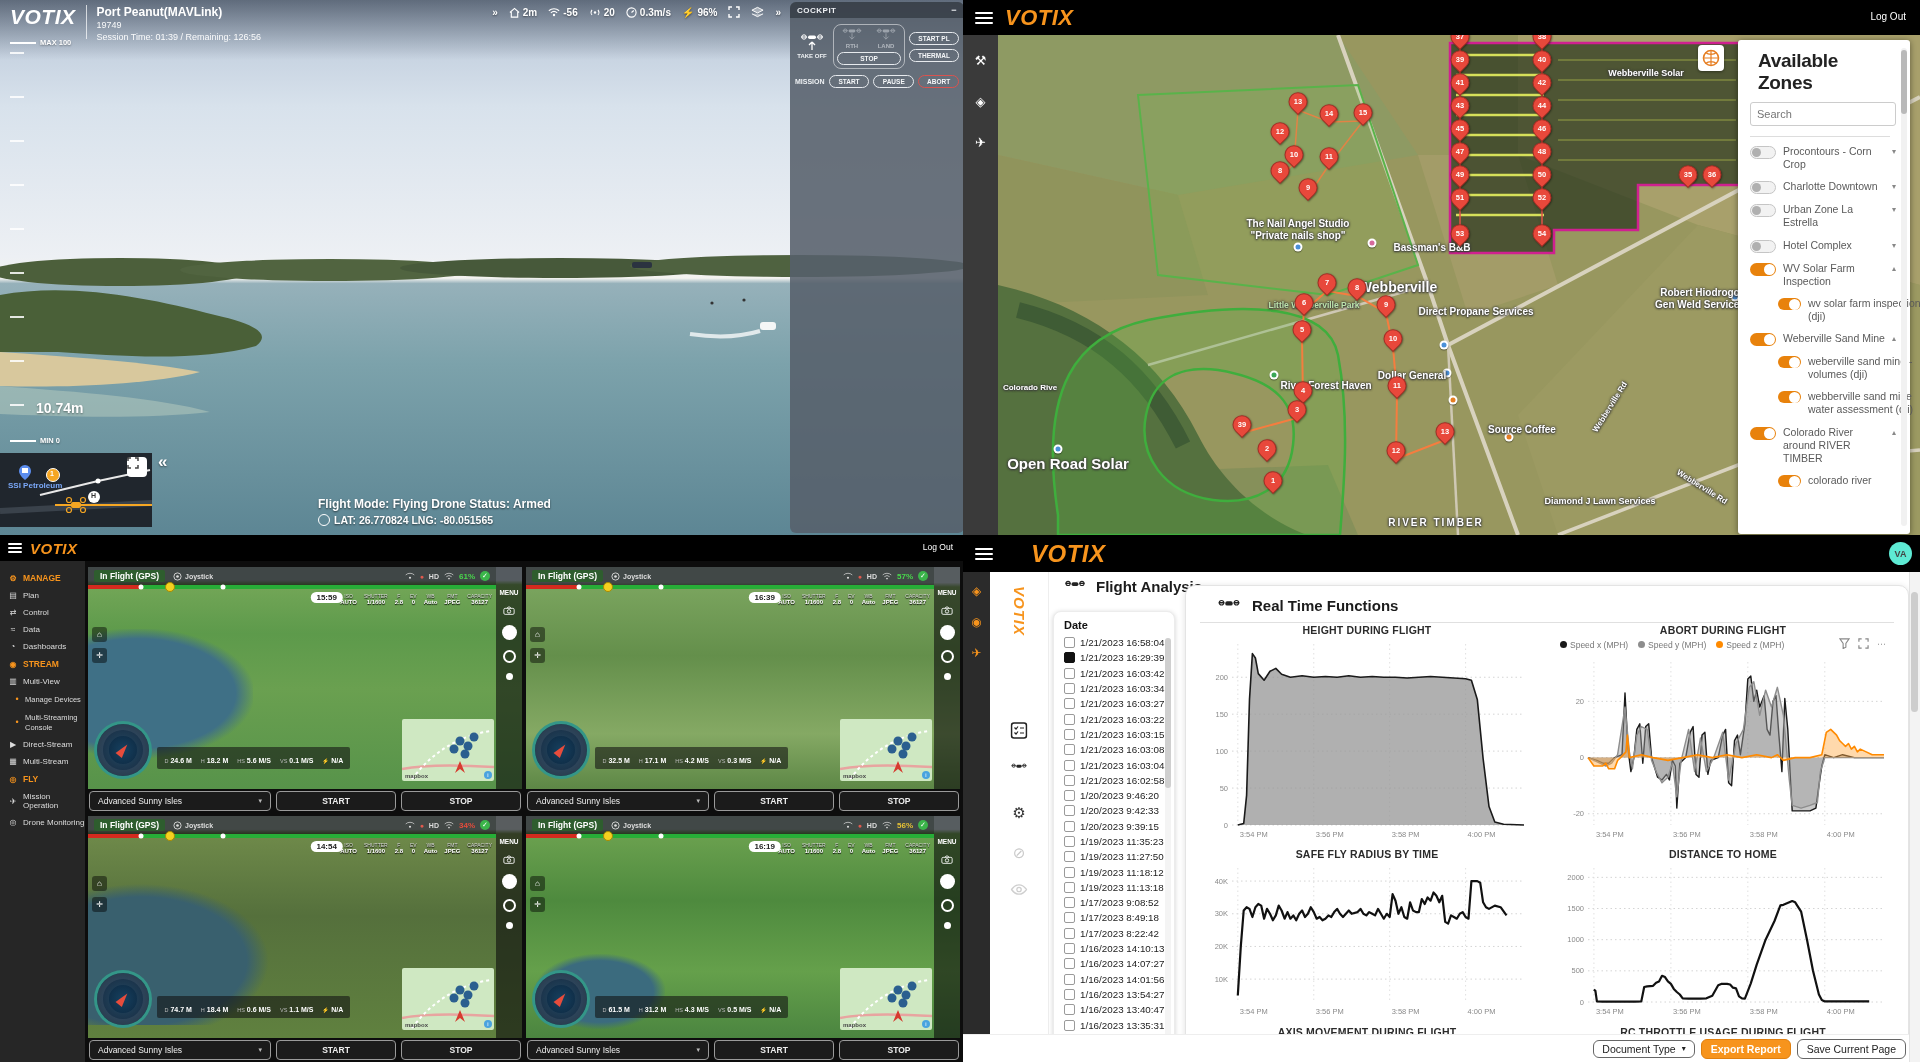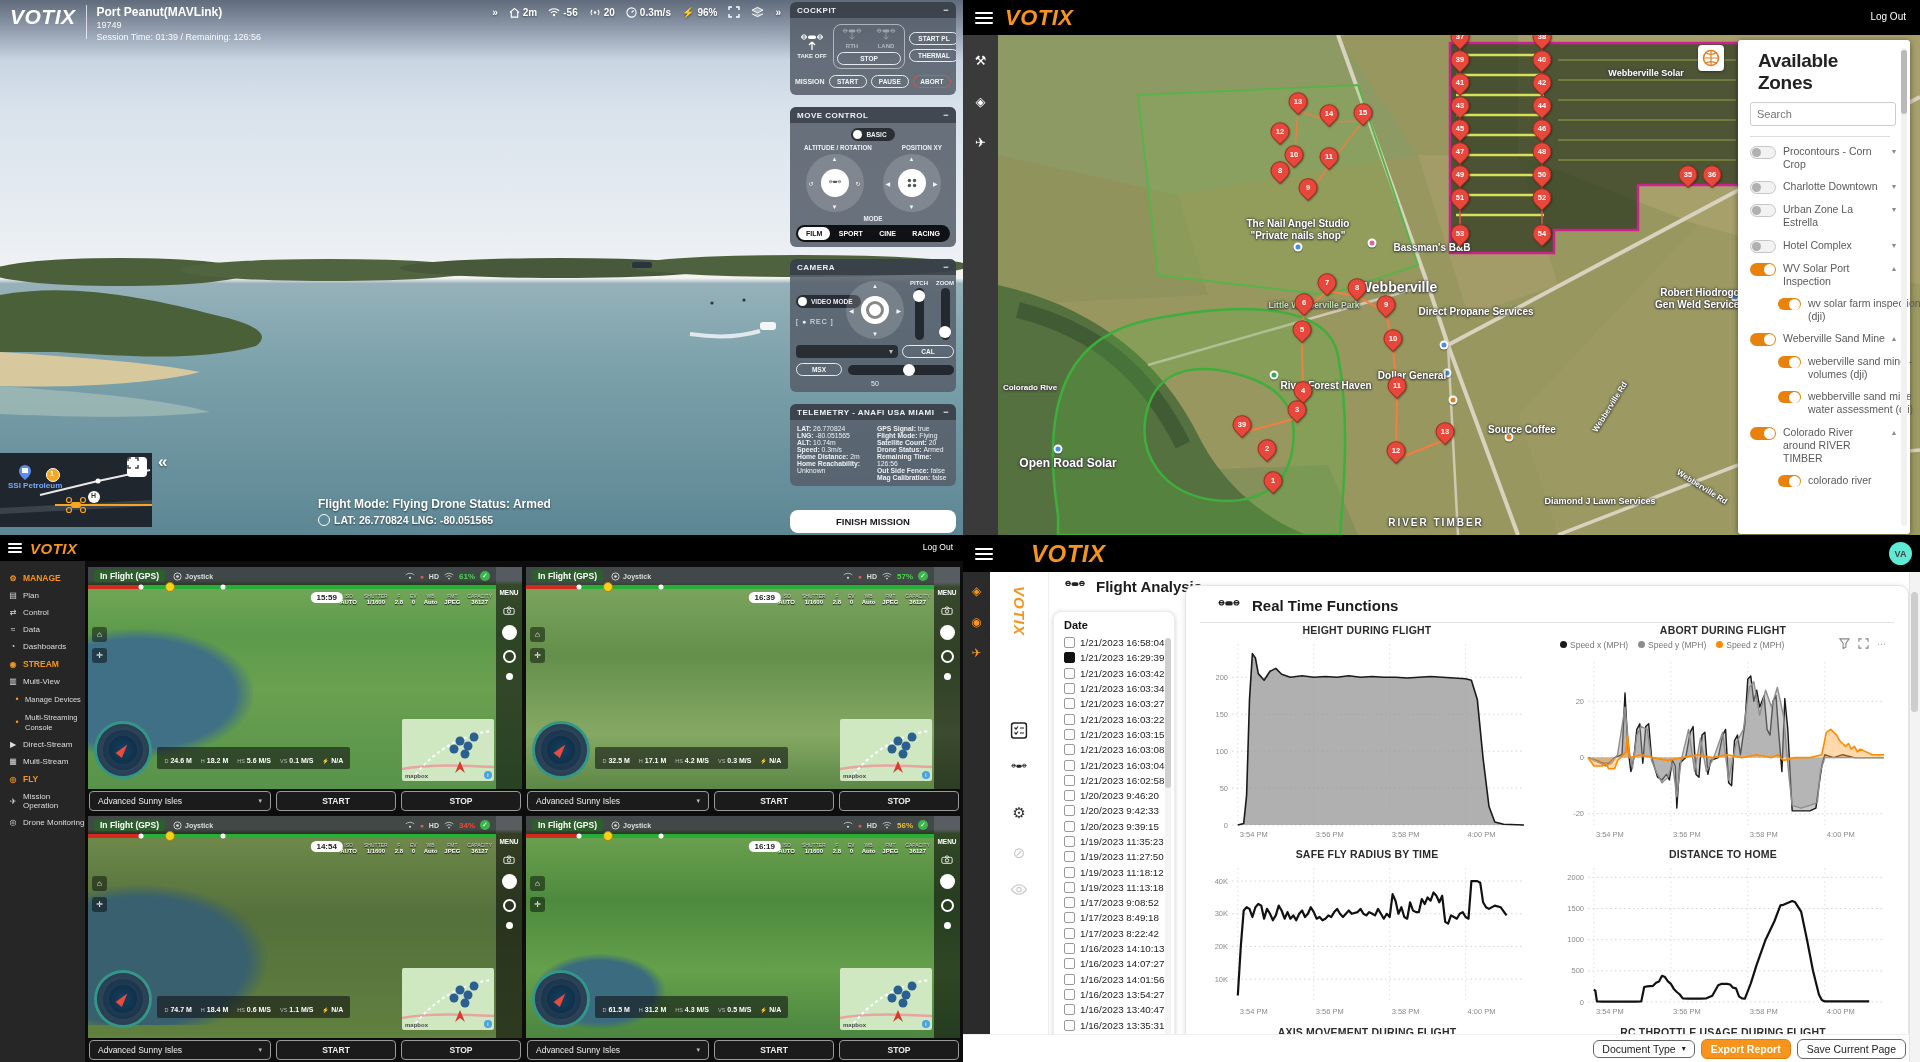--- a/index.html
+++ b/index.html
@@ -33,21 +33,21 @@
   #tl-alt .minrow{position:absolute;left:0;top:398px}
   #tl-overlay{position:absolute;left:318px;top:497px;color:#fff;text-shadow:0 1px 2px rgba(0,0,0,.6)}
   #tl-overlay .l1{font-size:12px;font-weight:bold}
   #tl-overlay .l2{font-size:10.5px;margin-top:3px;display:flex;align-items:center;gap:4px;font-weight:bold}
   #tl-overlay .cl{width:10px;height:10px;border:1.2px solid #fff;border-radius:50%;display:inline-block}
   #tl-mini{position:absolute;left:0;top:453px;width:152px;height:74px;background:rgba(24,29,35,.82)}
   #tl-mini svg{position:absolute;inset:0}
   #tl-mini .expand{position:absolute;right:5px;top:4px;width:20px;height:20px;background:#fff;border-radius:4px;display:flex;align-items:center;justify-content:center}
   #tl-collapse{position:absolute;left:158px;top:452px;color:#fff;font-size:17px;font-weight:bold;text-shadow:0 1px 2px rgba(0,0,0,.5)}
   
-  #cockpit{position:absolute;left:788px;top:0;width:170px;height:535px;display:flex;flex-direction:column;gap:12px;padding:2px;box-sizing:border-box;color:#eef1f4}
+  #cockpit{position:absolute;left:788px;top:0;width:170px;height:535px;display:flex;flex-direction:row;gap:12px;padding:2px;box-sizing:border-box;color:#eef1f4}
   .cp-sec{background:rgba(86,96,107,.88);border-radius:6px;overflow:hidden;flex-shrink:0}
   .cp-h{background:rgba(44,51,59,.65);padding:3px 7px;font-size:8px;font-weight:bold;letter-spacing:.5px;display:flex;justify-content:space-between;align-items:center}
   .cp-h .min{font-weight:bold;font-size:9px}
   .cp-btn{border:1px solid #e7eaee;border-radius:9px;padding:2px 5px;font-size:6.5px;font-weight:bold;text-align:center;color:#f4f6f8;white-space:nowrap}
   .cp-btn.red{border-color:#d9534f}
   #cp-flight{display:grid;grid-template-columns:34px 72px 50px;gap:4px;padding:6px 5px 2px;align-items:center}
   .cp-ico{display:flex;flex-direction:column;align-items:center;gap:2px;font-size:6px;font-weight:bold}
   .cp-ico.dim{opacity:.55}
   #cp-mid{display:flex;flex-direction:column;gap:3px;align-items:center;border:1px solid rgba(255,255,255,.5);border-radius:8px;padding:3px}
   #cp-mid .pair{display:flex;gap:12px}
@@ -265,20 +265,32 @@
           </svg>
         </span>
       <span class="ic">
           <svg width="13" height="12" viewBox="0 0 14 12">
             <path d="M7 1l6 3-6 3-6-3zM1 8l6 3 6-3" stroke="#fff" fill="#fff" fill-opacity=".4" stroke-width="1"></path>
           </svg>
         </span>
       <span class="ic">»</span>
     </div>
 
+    <div id="tl-alt">
+      <div class="maxrow">
+          <span class="ln"></span>
+          <span>MAX 100</span>
+        </div>
+      <div class="ticks"></div>
+      <div class="cur">10.74m</div>
+      <div class="minrow">
+          <span class="ln"></span>
+          <span>MIN 0</span>
+        </div>
+    </div>
 
     <div id="tl-overlay">
       <div class="l1">Flight Mode: Flying Drone Status: Armed</div>
       <div class="l2">
           <span class="cl"></span>
           <span>LAT: 26.770824 LNG: -80.051565</span>
         </div>
     </div>
 
     <div id="tl-mini">
@@ -715,21 +727,21 @@
           </div>
           <div class="mlabel" style="left: 300px; top: 188px; font-size: 10px;">The Nail Angel Studio</div>
           <div class="mlabel" style="left: 300px; top: 200px; font-size: 10px;">"Private nails shop"</div>
           <div class="mlabel" style="left: 434px; top: 212px; font-size: 10px;">Bassman's B&amp;B</div>
           <div class="mlabel" style="left: 400px; top: 252px; font-size: 14px;">Webberville</div>
           <div class="mlabel" style="left: 316px; top: 270px; font-size: 8.5px; color: rgb(189, 227, 171);">Little Webberville Park</div>
           <div class="mlabel" style="left: 478px; top: 276px; font-size: 10px;">Direct Propane Services</div>
           <div class="mlabel" style="left: 702px; top: 257px; font-size: 10px;">Robert Hiodrogo</div>
           <div class="mlabel" style="left: 702px; top: 269px; font-size: 10px;">Gen Weld Services</div>
           <div class="mlabel" style="left: 648px; top: 38px; font-size: 9px;">Webberville Solar</div>
-          <div class="mlabel" style="left: 70px; top: 428px; font-size: 12px;">Open Road Solar</div>
+          <div class="mlabel" style="left: 70px; top: 428px; font-size: 15px;">Open Road Solar</div>
           <div class="mlabel" style="left: 328px; top: 350px; font-size: 10px;">River Forest Haven</div>
           <div class="mlabel" style="left: 414px; top: 340px; font-size: 10px;">Dollar General</div>
           <div class="mlabel" style="left: 524px; top: 394px; font-size: 10px;">Source Coffee</div>
           <div class="mlabel" style="left: 602px; top: 466px; font-size: 9px;">Diamond J Lawn Services</div>
           <div class="mlabel" style="left: 438px; top: 487px; font-size: 10px; letter-spacing: 2px;">RIVER TIMBER</div>
           <div class="mlabel" style="left: 612px; top: 372px; font-size: 8px; transform: translate(-50%, -50%) rotate(-58deg);">Webberville Rd</div>
           <div class="mlabel" style="left: 704px; top: 452px; font-size: 8px; transform: translate(-50%, -50%) rotate(32deg);">Webberville Rd</div>
           <div class="mlabel" style="left: 32px; top: 352px; font-size: 8px;">Colorado Rive</div>
         </div>
       <div id="ballbtn">
@@ -758,21 +770,21 @@
               <span class="lbl">Urban Zone La Estrella</span>
               <span class="chev">▾</span>
             </div>
             <div class="zrow">
               <span class="tgl off"></span>
               <span class="lbl">Hotel Complex</span>
               <span class="chev">▾</span>
             </div>
             <div class="zrow">
               <span class="tgl on"></span>
-              <span class="lbl">WV Solar Port Inspection</span>
+              <span class="lbl">WV Solar Farm Inspection</span>
               <span class="chev">▴</span>
             </div>
             <div class="zrow zsub">
               <span class="tgl on"></span>
               <span class="lbl">wv solar farm inspection (dji)</span>
             </div>
             <div class="zrow">
               <span class="tgl on"></span>
               <span class="lbl">Weberville Sand Mine</span>
               <span class="chev">▴</span>

